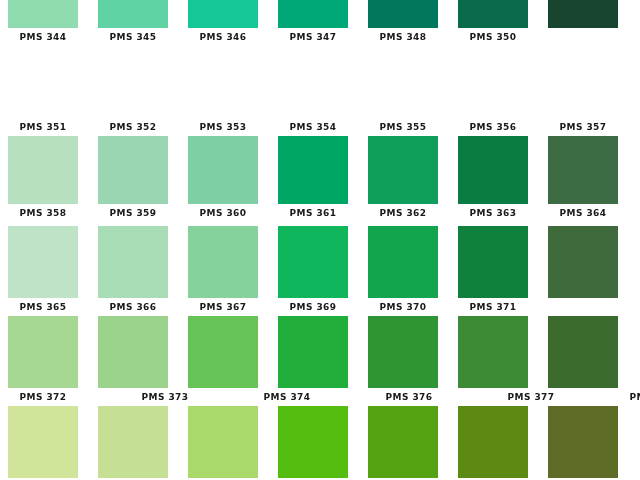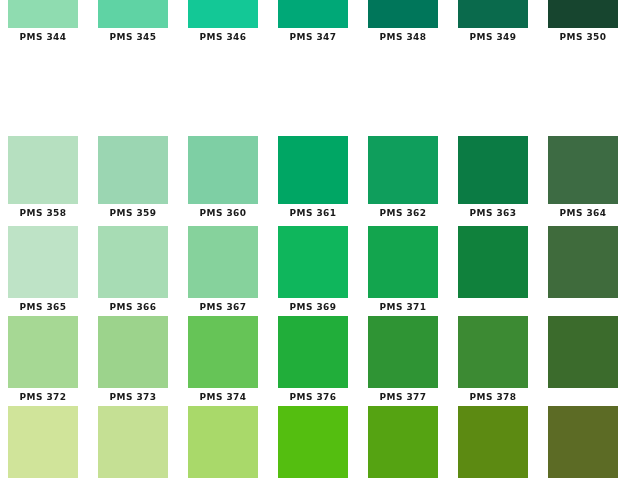--- a/index.html
+++ b/index.html
@@ -81,26 +81,46 @@
       <div class="label-cell">
         <span class="label-text">PMS 346</span>
       </div>
       <div class="label-cell">
         <span class="label-text">PMS 347</span>
       </div>
       <div class="label-cell">
         <span class="label-text">PMS 348</span>
       </div>
       <div class="label-cell">
-        <span class="label-text">PMS 349</span>
-      </div>
-      <div class="label-cell">
         <span class="label-text">PMS 350</span>
       </div>
     </div>
+    <div class="label-band" style="top: 118px;">
+      <div class="label-cell">
+        <span class="label-text">PMS 351</span>
+      </div>
+      <div class="label-cell">
+        <span class="label-text">PMS 352</span>
+      </div>
+      <div class="label-cell">
+        <span class="label-text">PMS 353</span>
+      </div>
+      <div class="label-cell">
+        <span class="label-text">PMS 354</span>
+      </div>
+      <div class="label-cell">
+        <span class="label-text">PMS 355</span>
+      </div>
+      <div class="label-cell">
+        <span class="label-text">PMS 356</span>
+      </div>
+      <div class="label-cell">
+        <span class="label-text">PMS 357</span>
+      </div>
+    </div>
     <div class="swatch-band" style="top: 136px; height: 72px;">
       <div class="cell">
         <div class="swatch" style="background: rgb(182, 224, 192);"></div>
       </div>
       <div class="cell">
         <div class="swatch" style="background: rgb(155, 214, 178);"></div>
       </div>
       <div class="cell">
         <div class="swatch" style="background: rgb(126, 207, 164);"></div>
       </div>
@@ -170,20 +190,23 @@
       <div class="label-cell">
         <span class="label-text">PMS 366</span>
       </div>
       <div class="label-cell">
         <span class="label-text">PMS 367</span>
       </div>
       <div class="label-cell">
         <span class="label-text">PMS 369</span>
       </div>
       <div class="label-cell">
+        <span class="label-text">PMS 370</span>
+      </div>
+      <div class="label-cell">
         <span class="label-text">PMS 371</span>
       </div>
     </div>
     <div class="swatch-band" style="top: 316px; height: 72px;">
       <div class="cell">
         <div class="swatch" style="background: rgb(166, 216, 148);"></div>
       </div>
       <div class="cell">
         <div class="swatch" style="background: rgb(156, 211, 140);"></div>
       </div>
@@ -196,21 +219,21 @@
       <div class="cell">
         <div class="swatch" style="background: rgb(47, 148, 52);"></div>
       </div>
       <div class="cell">
         <div class="swatch" style="background: rgb(60, 138, 51);"></div>
       </div>
       <div class="cell">
         <div class="swatch" style="background: rgb(59, 107, 44);"></div>
       </div>
     </div>
-    <div class="label-band" style="top: 388px;">
+    <div class="label-band" style="top: 388px; gap: 32px;">
       <div class="label-cell">
         <span class="label-text">PMS 372</span>
       </div>
       <div class="label-cell">
         <span class="label-text">PMS 373</span>
       </div>
       <div class="label-cell">
         <span class="label-text">PMS 374</span>
       </div>
       <div class="label-cell">

